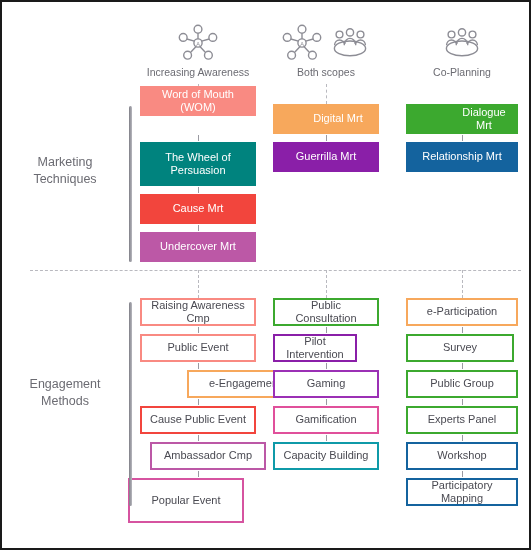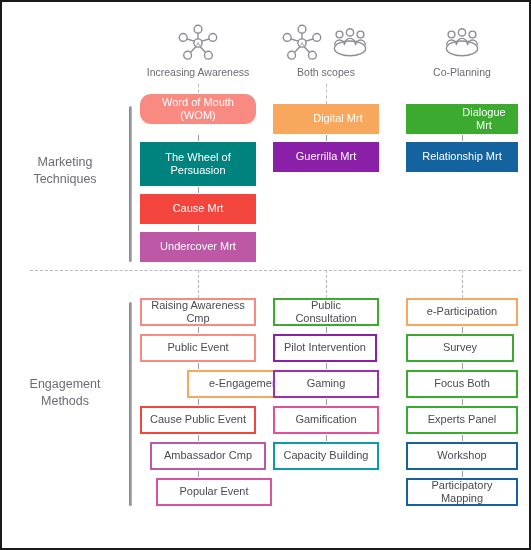--- a/index.html
+++ b/index.html
@@ -177,21 +177,21 @@
               <ellipse cx="21" cy="24.4" rx="15.6" ry="7.4"></ellipse>
             </g>
           </svg>
         </div>
         <div class="caption">Co-Planning</div>
       </div>
       <div class="hguide"></div>
       <div class="vguide" style="left: 196px; top: 268px; height: 28px;"></div>
       <div class="vguide" style="left: 324px; top: 268px; height: 28px;"></div>
       <div class="vguide" style="left: 460px; top: 268px; height: 28px;"></div>
-      <div class="box filled" style="left: 138px; width: 116px; top: 92px; height: 30px; background: rgb(249, 138, 130); border-radius: 11px;">Word of Mouth (WOM)</div>
+      <div class="box filled" style="left: 138px; width: 116px; top: 84px; height: 30px; background: rgb(249, 138, 130);">Word of Mouth (WOM)</div>
       <div class="tick" style="left: 196px; top: 133px; height: 6px;"></div>
       <div class="box filled" style="left: 138px; width: 116px; top: 140px; height: 44px; background: rgb(0, 131, 126);">The Wheel of Persuasion</div>
       <div class="tick" style="left: 196px; top: 185px; height: 6px;"></div>
       <div class="box filled" style="left: 138px; width: 116px; top: 192px; height: 30px; background: rgb(242, 69, 61);">Cause Mrt</div>
       <div class="tick" style="left: 196px; top: 223px; height: 6px;"></div>
       <div class="box filled" style="left: 138px; width: 116px; top: 230px; height: 30px; background: rgb(188, 88, 166);">Undercover Mrt</div>
       <div class="box filled" style="left: 271px; width: 106px; top: 102px; height: 30px; background: rgb(247, 168, 92); padding-left: 28px;">Digital Mrt</div>
       <div class="tick" style="left: 324px; top: 133px; height: 6px;"></div>
       <div class="box filled" style="left: 271px; width: 106px; top: 140px; height: 30px; background: rgb(138, 31, 168);">Guerrilla Mrt</div>
       <div class="box filled" style="left: 404px; width: 112px; top: 102px; height: 30px; background: rgb(60, 169, 47); padding-left: 48px;">Dialogue Mrt</div>
@@ -200,35 +200,35 @@
       <div class="box outlined" style="left: 138px; width: 116px; top: 296px; height: 28px; border-color: rgb(249, 138, 130);">Raising Awareness Cmp</div>
       <div class="tick" style="left: 196px; top: 325px; height: 6px;"></div>
       <div class="box outlined" style="left: 138px; width: 116px; top: 332px; height: 28px; border-color: rgb(249, 138, 130);">Public Event</div>
       <div class="tick" style="left: 196px; top: 361px; height: 6px;"></div>
       <div class="box outlined" style="left: 138px; width: 116px; top: 368px; height: 28px; border-color: rgb(247, 168, 92); margin-left: 47px;">e-Engagement</div>
       <div class="tick" style="left: 196px; top: 397px; height: 6px;"></div>
       <div class="box outlined" style="left: 138px; width: 116px; top: 404px; height: 28px; border-color: rgb(242, 69, 61);">Cause Public Event</div>
       <div class="tick" style="left: 196px; top: 433px; height: 6px;"></div>
       <div class="box outlined" style="left: 138px; width: 116px; top: 440px; height: 28px; border-color: rgb(188, 88, 166); margin-left: 10px;">Ambassador Cmp</div>
       <div class="tick" style="left: 196px; top: 469px; height: 6px;"></div>
-      <div class="box outlined" style="left: 154px; width: 116px; top: 476px; height: 28px; border-color: rgb(214, 83, 160);">Popular Event</div>
+      <div class="box outlined" style="left: 126px; width: 116px; top: 476px; height: 45px; border-color: rgb(214, 83, 160);">Popular Event</div>
       <div class="box outlined" style="left: 271px; width: 106px; top: 296px; height: 28px; border-color: rgb(60, 169, 47);">Public Consultation</div>
       <div class="tick" style="left: 324px; top: 325px; height: 6px;"></div>
-      <div class="box outlined" style="left: 271px; width: 104px; top: 332px; height: 28px; border-color: rgb(138, 31, 168);">Pilot Intervention</div>
+      <div class="box outlined" style="left: 271px; width: 84px; top: 332px; height: 28px; border-color: rgb(138, 31, 168);">Pilot Intervention</div>
       <div class="tick" style="left: 324px; top: 361px; height: 6px;"></div>
       <div class="box outlined" style="left: 271px; width: 106px; top: 368px; height: 28px; border-color: rgb(155, 48, 181);">Gaming</div>
       <div class="tick" style="left: 324px; top: 397px; height: 6px;"></div>
       <div class="box outlined" style="left: 271px; width: 106px; top: 404px; height: 28px; border-color: rgb(224, 80, 155);">Gamification</div>
       <div class="tick" style="left: 324px; top: 433px; height: 6px;"></div>
       <div class="box outlined" style="left: 271px; width: 106px; top: 440px; height: 28px; border-color: rgb(15, 154, 168);">Capacity Building</div>
       <div class="box outlined" style="left: 404px; width: 112px; top: 296px; height: 28px; border-color: rgb(247, 168, 92);">e-Participation</div>
       <div class="tick" style="left: 460px; top: 325px; height: 6px;"></div>
       <div class="box outlined" style="left: 404px; width: 108px; top: 332px; height: 28px; border-color: rgb(60, 169, 47);">Survey</div>
       <div class="tick" style="left: 460px; top: 361px; height: 6px;"></div>
-      <div class="box outlined" style="left: 404px; width: 112px; top: 368px; height: 28px; border-color: rgb(60, 169, 47);">Focus Both</div>
+      <div class="box outlined" style="left: 404px; width: 112px; top: 368px; height: 28px; border-color: rgb(60, 169, 47);">Public Group</div>
       <div class="tick" style="left: 460px; top: 397px; height: 6px;"></div>
       <div class="box outlined" style="left: 404px; width: 112px; top: 404px; height: 28px; border-color: rgb(60, 169, 47);">Experts Panel</div>
       <div class="tick" style="left: 460px; top: 433px; height: 6px;"></div>
       <div class="box outlined" style="left: 404px; width: 112px; top: 440px; height: 28px; border-color: rgb(20, 99, 158);">Workshop</div>
       <div class="tick" style="left: 460px; top: 469px; height: 6px;"></div>
       <div class="box outlined" style="left: 404px; width: 112px; top: 476px; height: 28px; border-color: rgb(20, 99, 158);">Participatory Mapping</div>
       <div class="spine" style="top: 104px; height: 156px;"></div>
       <div class="spine" style="top: 300px; height: 204px;"></div>
     </div>
 </div>

